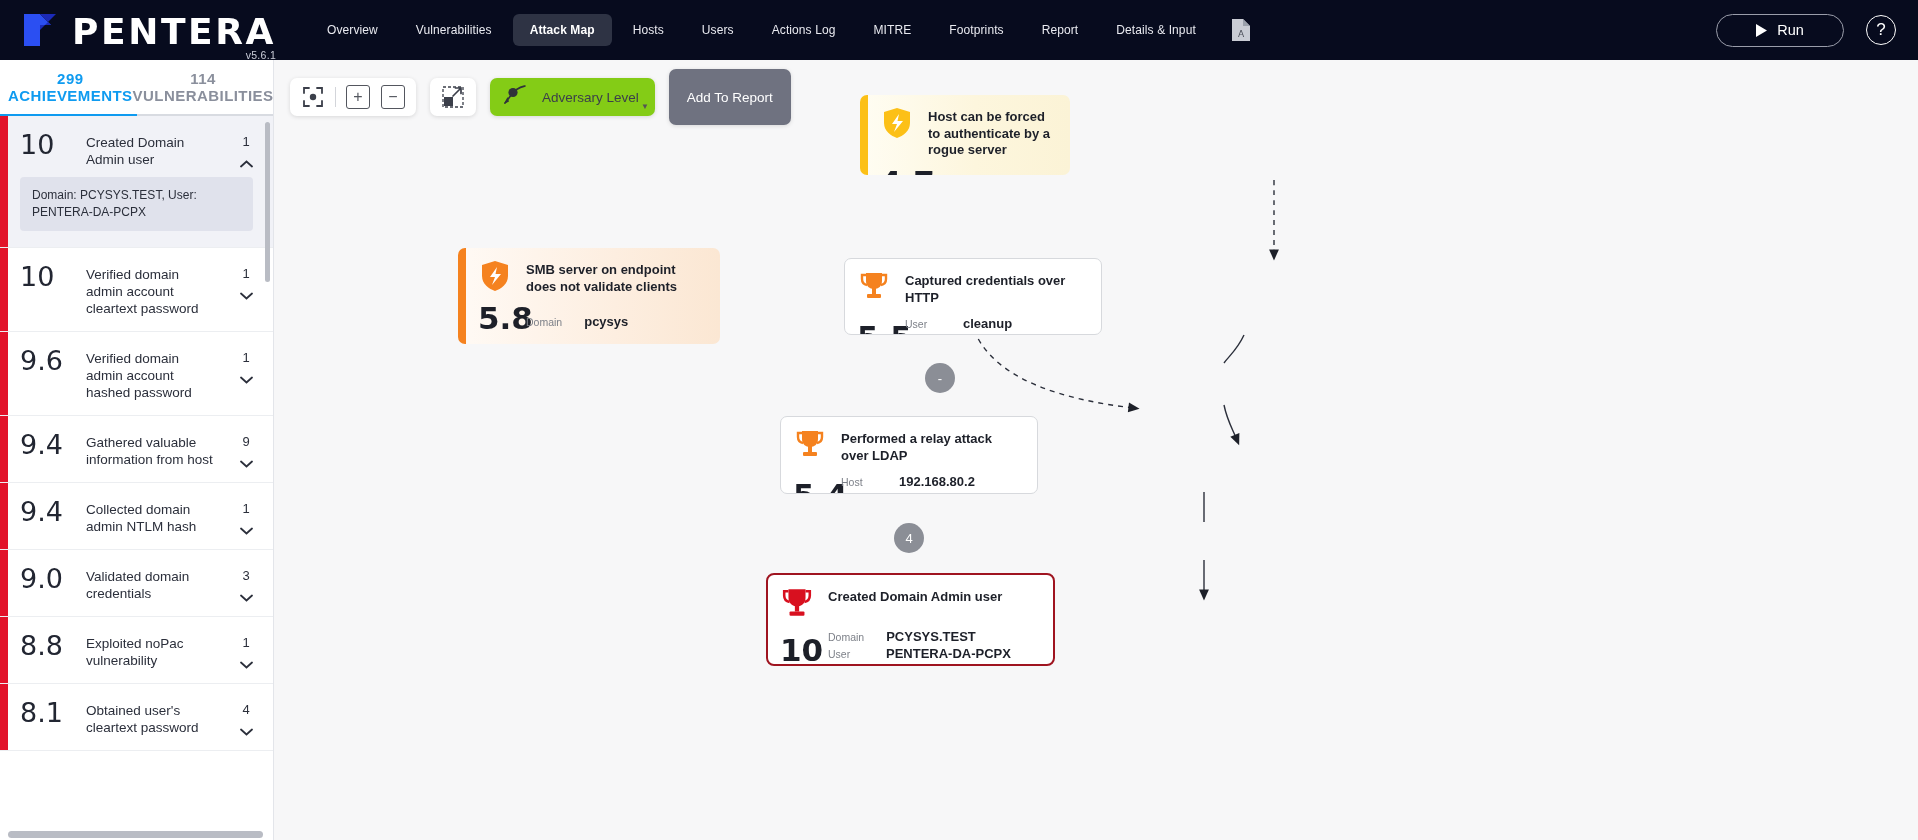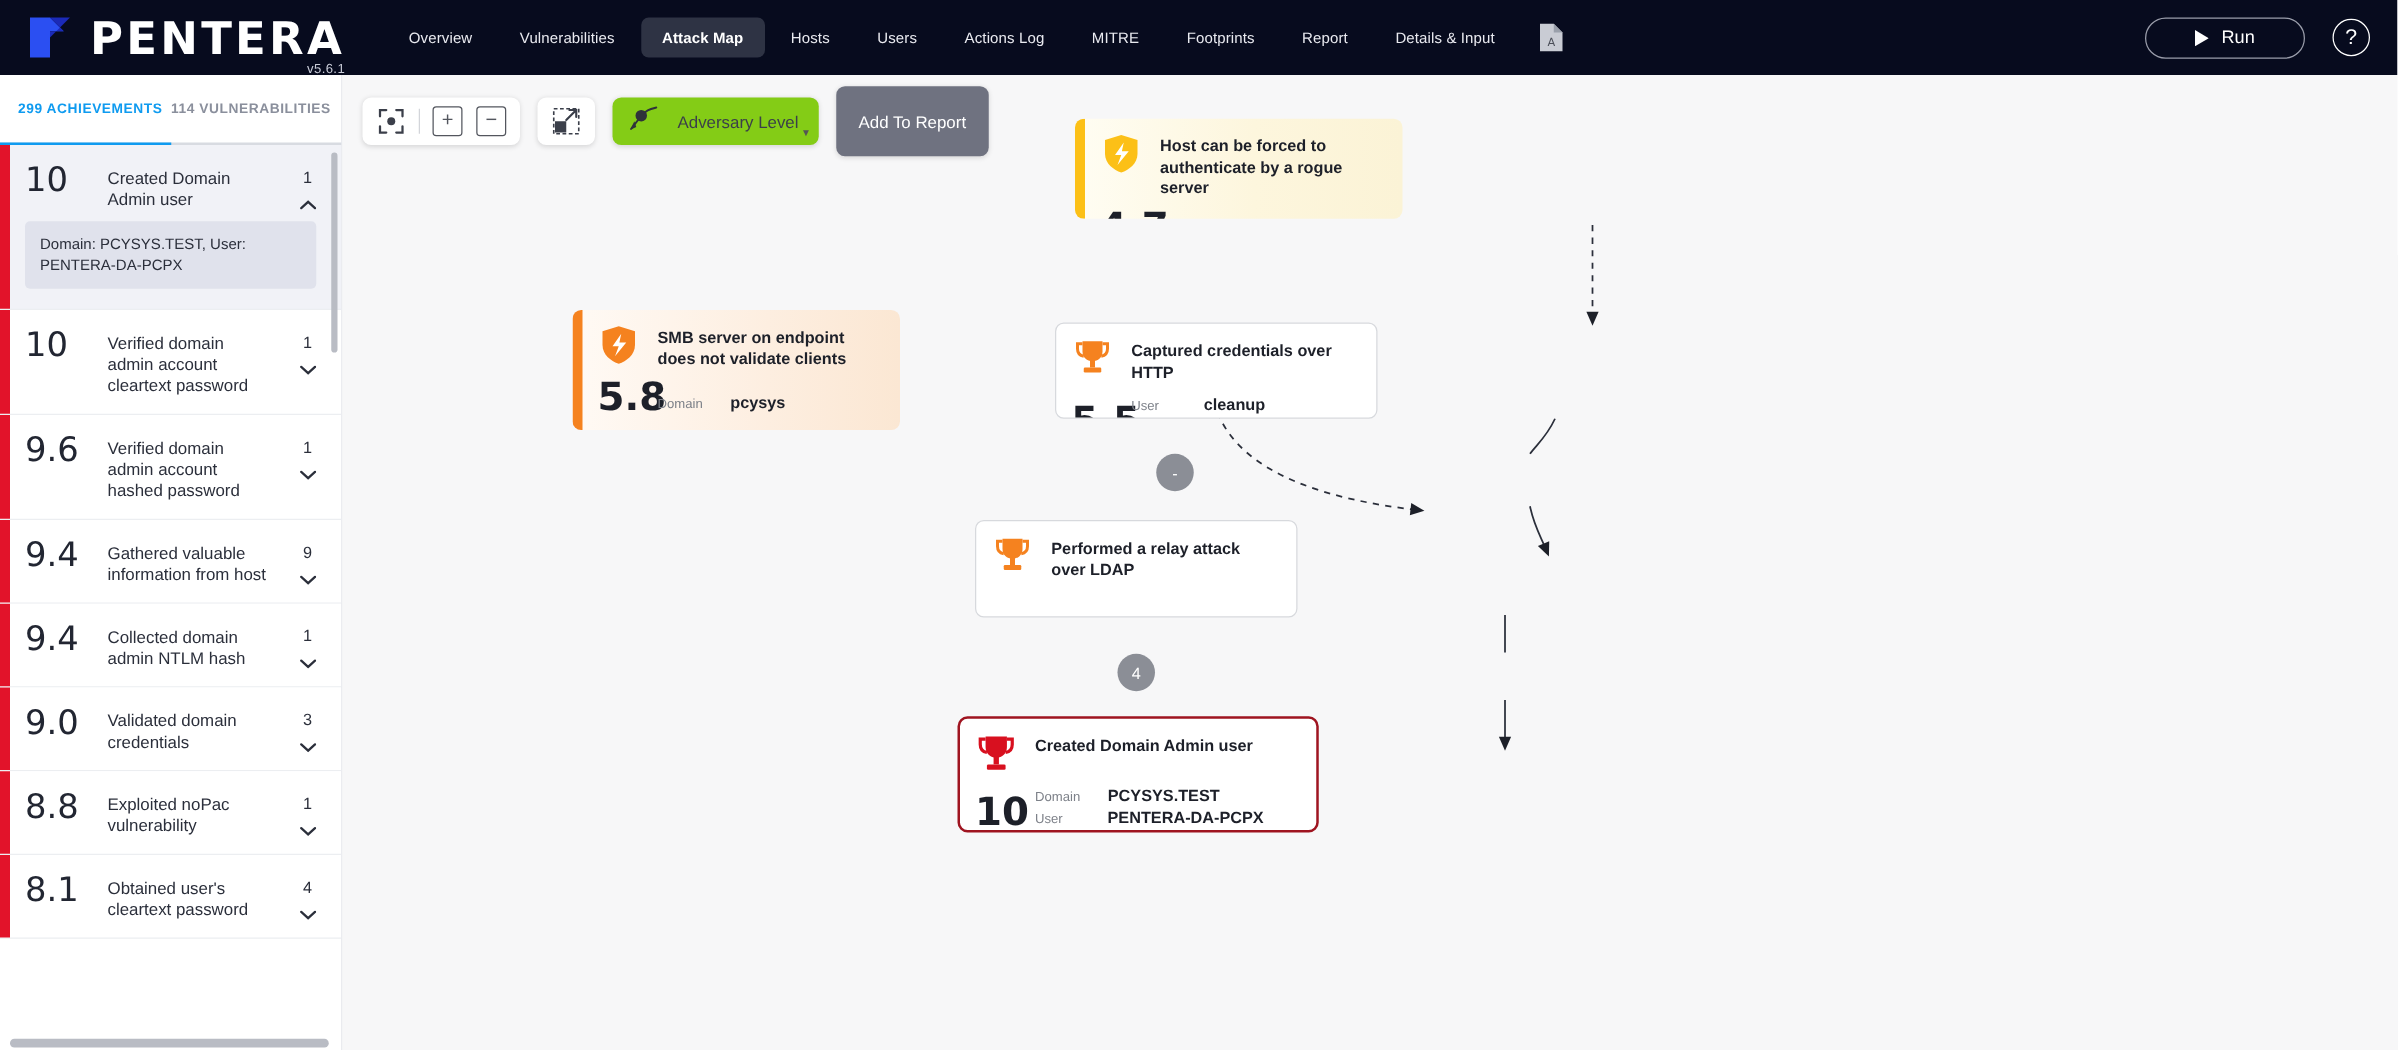--- a/index.html
+++ b/index.html
@@ -48,21 +48,21 @@
   
   .body { flex: 1; display: flex; min-height: 0; }
 
   
   .sidebar {
     width: 274px; flex: 0 0 274px; background: #ffffff; display: flex;
     flex-direction: column; position: relative; border-right: 1px solid #e3e5ea;
   }
   .tabs { display: flex; height: 54px; align-items: center; padding: 0 8px; position: relative; }
   .tab {
-    flex: 1; text-align: center; font-size: 11px; font-weight: 700;
+    flex: 1; text-align: center; font-size: 15px; font-weight: 700;
     letter-spacing: .45px; cursor: pointer; color: #8a8f9c;
   }
   .tab.active { color: #0f9bf0; }
   .tab-track { height: 2px; background: #d8dbe1; position: relative; }
   .tab-underline { position: absolute; left: 0; top: 0; height: 3px; width: 137px; background: #0f9bf0; }
 
   .ach-list { flex: 1; overflow: hidden; position: relative; }
   .ach {
     display: flex; position: relative; border-bottom: 1px solid #eceef1;
     background: #ffffff; cursor: pointer; padding: 0 0 0 0;
@@ -402,21 +402,21 @@
 
         <path d="M970 275 C963 290 955 296 950 303" stroke="#2b2f3b" stroke-width="1.4" fill="none"></path>
 
         <path d="M950 345 C953 360 958 368 963 380" stroke="#2b2f3b" stroke-width="1.4" fill="none" marker-end="url(#arw)"></path>
 
         <path d="M930 432 L930 462" stroke="#2b2f3b" stroke-width="1.4" fill="none"></path>
 
         <path d="M930 500 L930 535" stroke="#2b2f3b" stroke-width="1.4" fill="none" marker-end="url(#arw)"></path>
       </svg>
 
-      <div class="node vuln-yellow" style="left:586px; top:35px; width:262px; height:80px;">
+      <div class="node vuln-yellow" style="left:586px; top:35px; width:210px; height:80px;">
         <div class="node-accent" style="background:#fcc017"></div>
         <div class="node-inner">
           <div class="node-top">
             <div class="node-icon">
               <svg width="30" height="32" viewBox="0 0 30 32">
                 <path d="M15 1 L28 5 V16 C28 24 21 29 15 31 C9 29 2 24 2 16 V5 Z" fill="#fcc017"></path>
                 <path d="M17 7 L10 17 L15 17 L12 25 L21 14 L15.5 14 Z" fill="#ffffff"></path>
               </svg>
             </div>
             <div class="node-title">Host can be forced to authenticate by a rogue server</div>
@@ -491,20 +491,33 @@
               <svg width="30" height="30" viewBox="0 0 30 30">
                 <path d="M7 2 H23 V10 C23 15 19.5 18 15 18 C10.5 18 7 15 7 10 Z" fill="#f5821f"></path>
                 <path d="M7 4 H3 V8 C3 11.5 5 13.5 8 14" stroke="#f5821f" stroke-width="2.4" fill="none"></path>
                 <path d="M23 4 H27 V8 C27 11.5 25 13.5 22 14" stroke="#f5821f" stroke-width="2.4" fill="none"></path>
                 <rect x="13" y="17" width="4" height="6" fill="#f5821f"></rect>
                 <rect x="8" y="23" width="14" height="4" rx="1" fill="#f5821f"></rect>
               </svg>
             </div>
             <div class="node-title">Performed a relay attack over LDAP</div>
           </div>
+          <div class="node-bot">
+            <div class="node-score">5.4</div>
+            <div class="node-meta">
+              <div class="meta-line">
+                <span class="meta-k">Host</span>
+                <span class="meta-v">192.168.80.2</span>
+              </div>
+              <div class="meta-line">
+                <span class="meta-k">User</span>
+                <span class="meta-v">cleanup</span>
+              </div>
+            </div>
+          </div>
         </div>
       </div>
 
       <div class="edge-badge" style="left:620px; top:463px;">4</div>
 
       <div class="node node-danger" style="left:492px; top:513px; width:289px; height:93px;">
         <div class="node-inner">
           <div class="node-top">
             <div class="node-icon">
               <svg width="32" height="32" viewBox="0 0 30 30">

